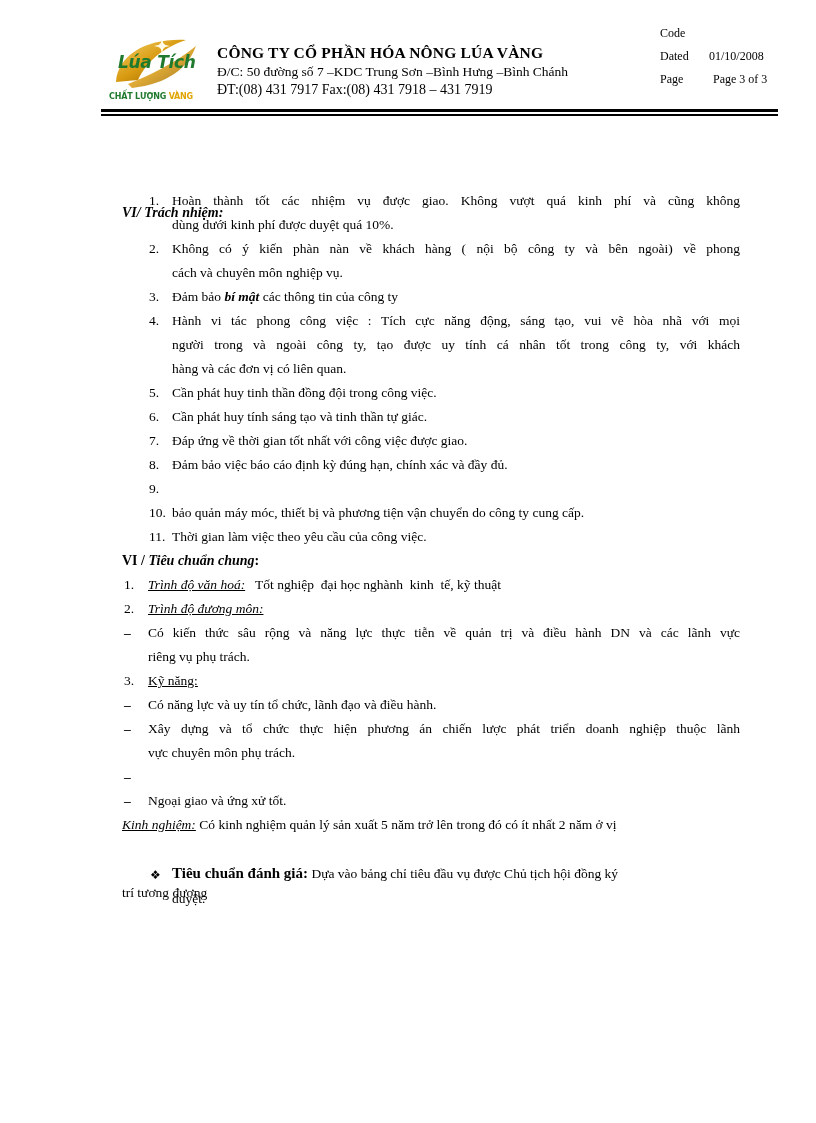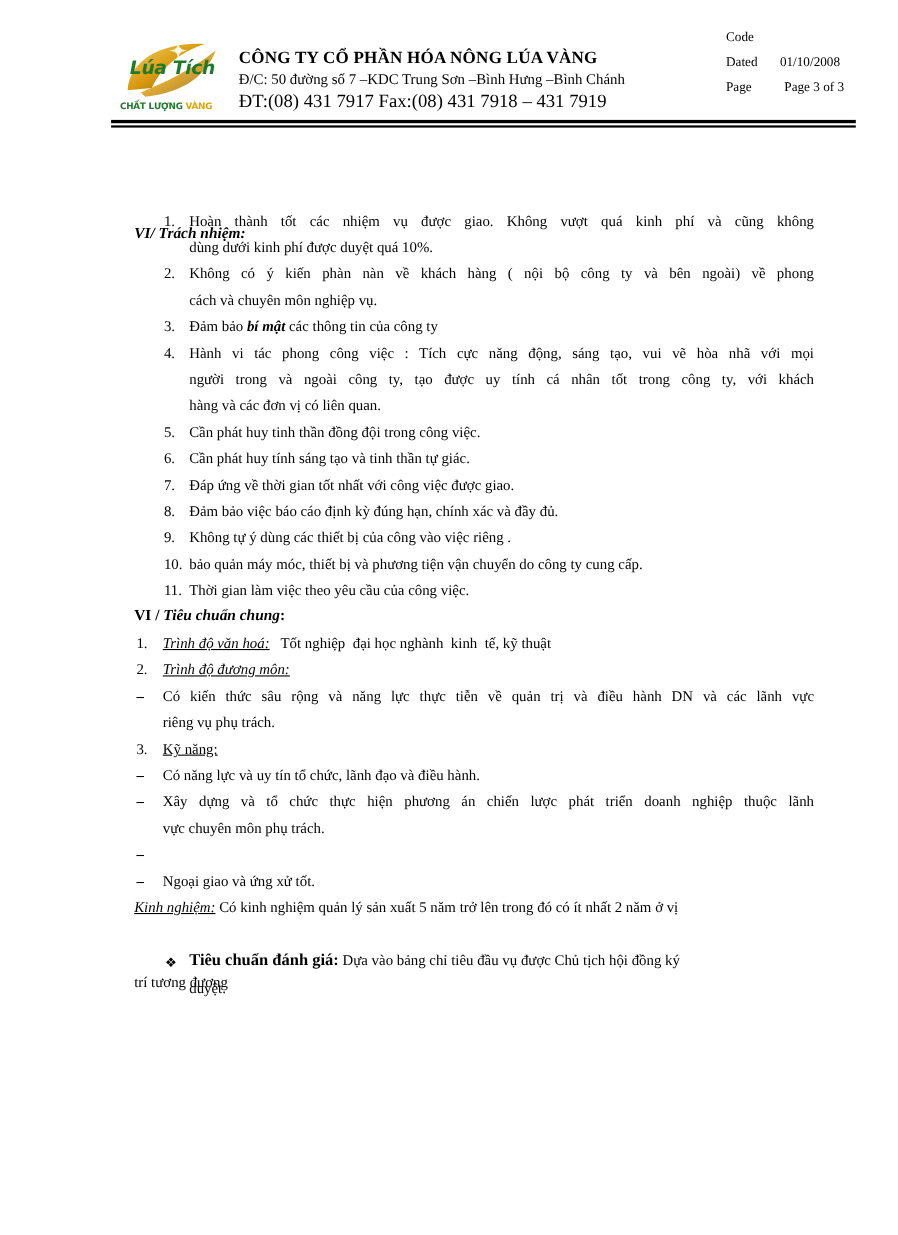--- a/index.html
+++ b/index.html
@@ -4,21 +4,21 @@
 <style>
   html, body { margin:0; padding:0; background:#ffffff; }
   body { width:816px; height:1123px; position:relative; overflow:hidden;
          font-family:"Liberation Serif","DejaVu Serif",serif; color:#000; }
   .page { position:absolute; left:0; top:0; width:816px; height:1123px; }
 
   
   .logo { position:absolute; left:108px; top:34px; width:92px; height:70px; }
   .company { position:absolute; left:217px; top:44px; font-size:15.5px; font-weight:bold; letter-spacing:0.2px; }
   .addr { position:absolute; left:217px; top:64px; font-size:13.5px; }
-  .phone { position:absolute; left:217px; top:82px; font-size:17px; }
+  .phone { position:absolute; left:217px; top:82px; font-size:14px; }
   .meta-label { position:absolute; left:660px; font-size:12px; }
   .meta-val { position:absolute; font-size:12px; }
   .rule-thick { position:absolute; left:101px; top:109px; width:677px; height:3px; background:#000; }
   .rule-thin { position:absolute; left:101px; top:114px; width:677px; height:2px; background:#000; }
   .line { position:absolute; white-space:nowrap; font-size:13.5px; }
   .just { position:absolute; font-size:13.5px; text-align:justify; text-align-last:justify; white-space:nowrap; }
   .num { position:absolute; font-size:13.5px; }
   .h-sec { font-weight:bold; font-style:italic; }
   .bi { font-weight:bold; font-style:italic; }
   .iu { font-style:italic; text-decoration:underline; }
@@ -91,21 +91,20 @@
   <div class="num" style="left:149px;top:409px;">6.</div>
   <div class="line" style="left:172px;top:409px;">Cần phát huy tính  sáng tạo và tinh  thần  tự giác.</div>
 
   <div class="num" style="left:149px;top:433px;">7.</div>
   <div class="line" style="left:172px;top:433px;">Đáp ứng về thời  gian  tốt nhất  với  công  việc  được giao.</div>
 
   <div class="num" style="left:149px;top:457px;">8.</div>
   <div class="line" style="left:172px;top:457px;">Đảm bảo việc  báo cáo định  kỳ đúng hạn,  chính  xác và đầy đủ.</div>
 
   <div class="num" style="left:149px;top:481px;">9.</div>
-  <div class="line" style="left:172px;top:481px;">Không  tự  ý dùng  các thiết  bị của công vào việc  riêng  .</div>
 
   <div class="num" style="left:149px;top:505px;">10.</div>
   <div class="line" style="left:172px;top:505px;">bảo quản máy  móc,  thiết  bị và phương tiện  vận  chuyển  do công ty cung  cấp.</div>
 
   <div class="num" style="left:149px;top:529px;">11.</div>
   <div class="line" style="left:172px;top:529px;">Thời  gian  làm  việc  theo yêu  cầu của công việc.</div>
 
   <div class="line" style="left:122px;top:553px;font-size:14px;"><span style="font-weight:bold;">VI / </span><span class="bi">Tiêu chuẩn chung</span><span style="font-weight:bold;">:</span></div>
 
   <div class="num" style="left:124px;top:577px;">1.</div>

